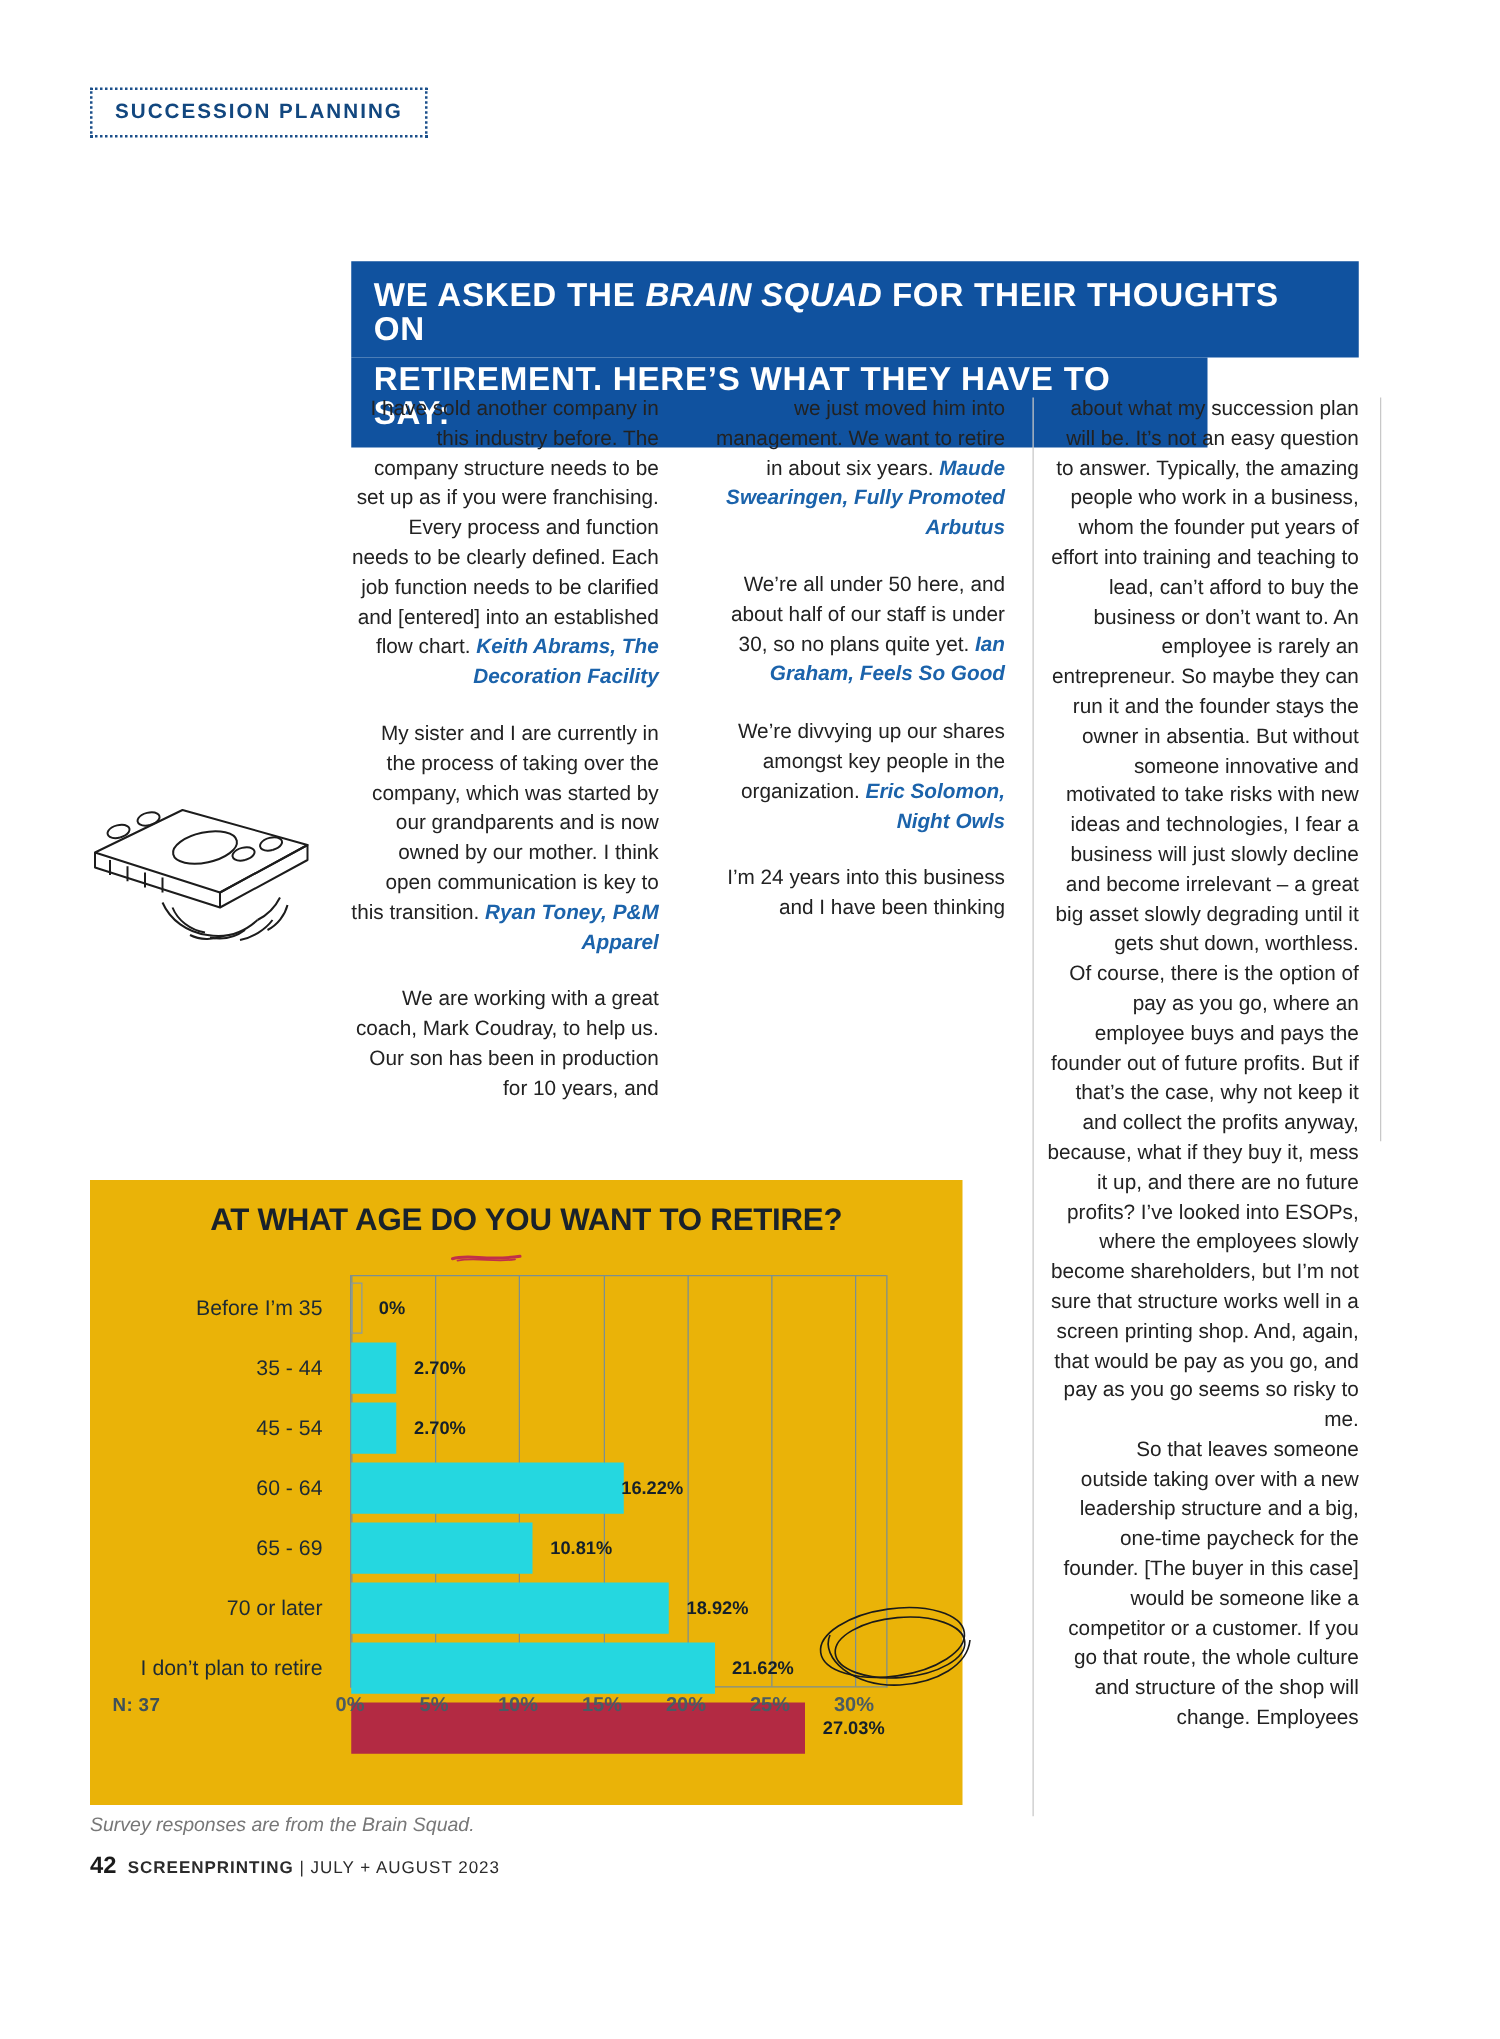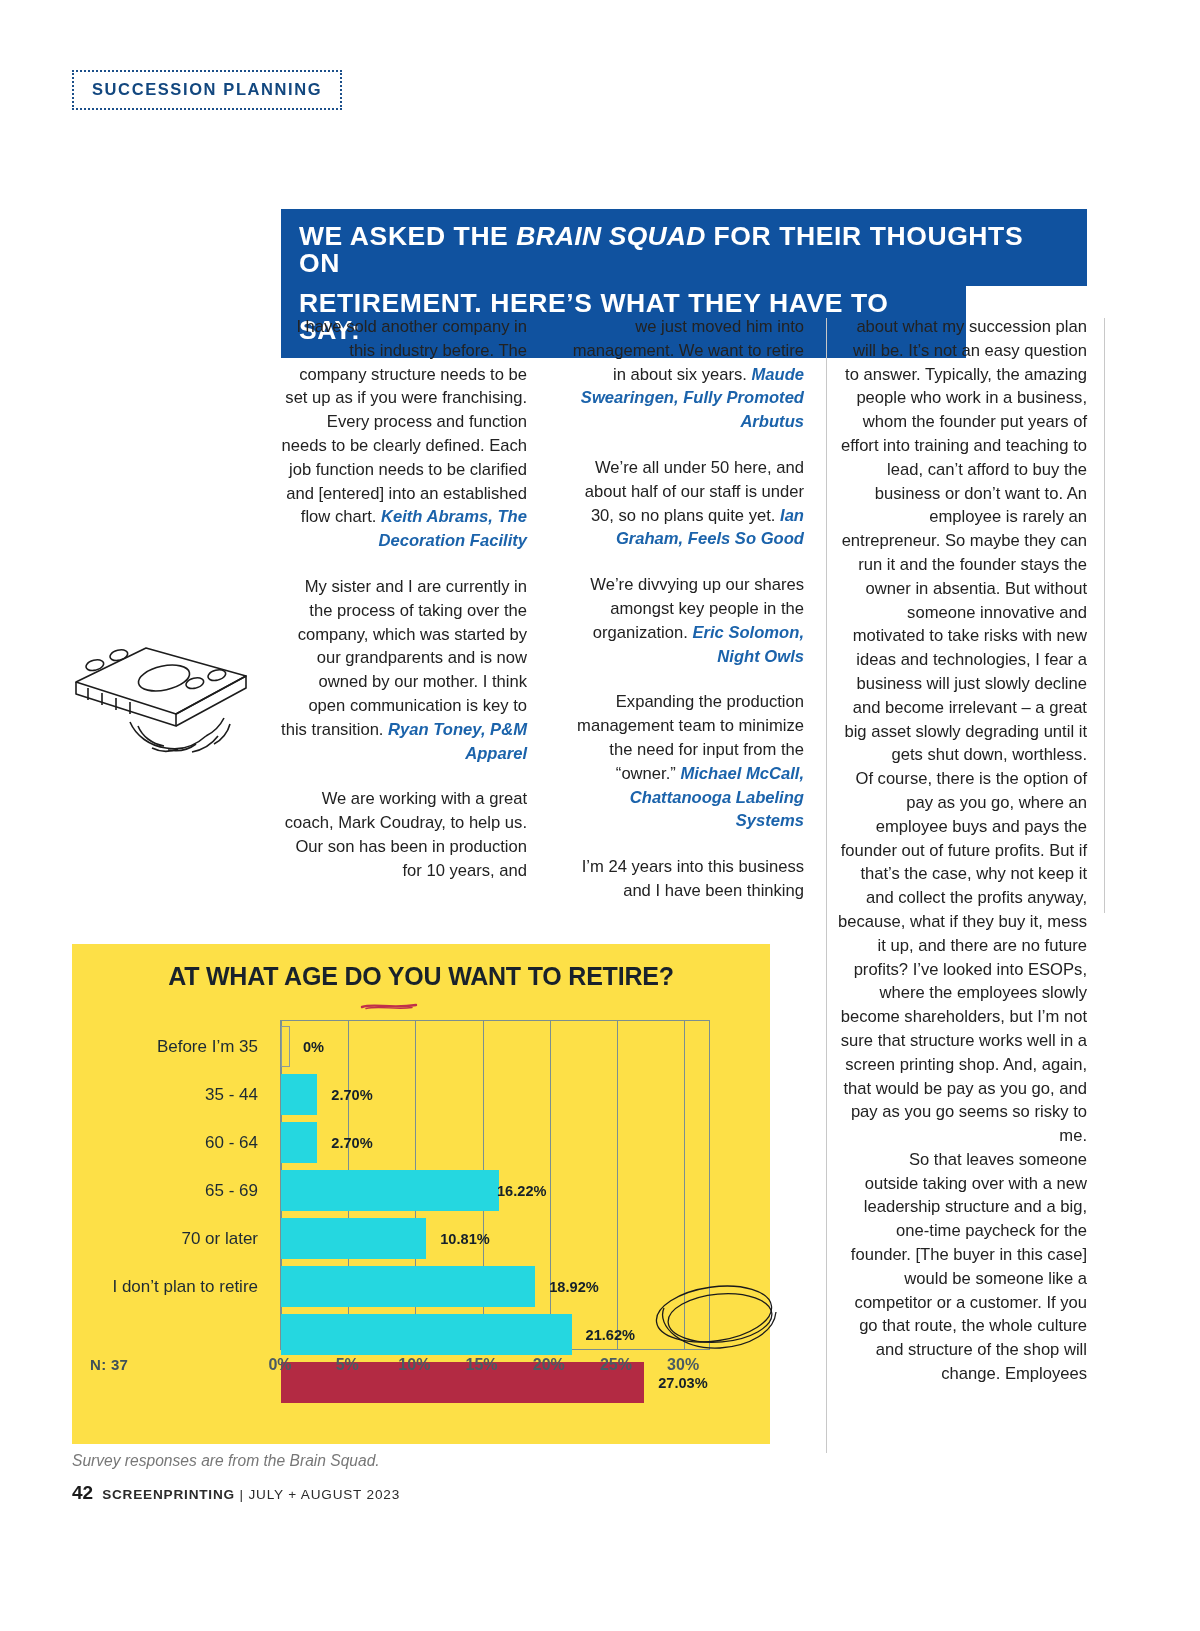--- a/index.html
+++ b/index.html
@@ -71,21 +71,21 @@
   .rule.r2 { left: 1104px; height: 595px; }
 
   
   .money { position: absolute; left: 68px; top: 630px; width: 200px; height: 130px; }
 
   
   .chart-panel {
     position: absolute;
     left: 72px; top: 944px;
     width: 698px; height: 500px;
-    background: #fde047;
+    background: #eab308;
   }
   .chart-title {
     position: absolute;
     left: 0; right: 0; top: 18px;
     text-align: center;
     font-size: 25px;
     font-weight: 800;
     color: #19222b;
     letter-spacing: -0.2px;
   }
@@ -174,21 +174,20 @@
     <div class="col c1">
       <p><span>I have sold another company in this industry before. The company structure needs to be set up as if you were franchising. Every process and function needs to be clearly defined. Each job function needs to be clarified and [entered] into an established flow chart. </span><span class="attrib">Keith Abrams, The Decoration Facility</span></p>
       <p><span>My sister and I are currently in the process of taking over the company, which was started by our grandparents and is now owned by our mother. I think open communication is key to this transition. </span><span class="attrib">Ryan Toney, P&amp;M Apparel</span></p>
       <p class="tight"><span>We are working with a great coach, Mark Coudray, to help us. Our son has been in production for 10 years, and</span></p>
     </div>
 
     <div class="col c2">
       <p><span>we just moved him into management. We want to retire in about six years. </span><span class="attrib">Maude Swearingen, Fully Promoted Arbutus</span></p>
       <p><span>We’re all under 50 here, and about half of our staff is under 30, so no plans quite yet. </span><span class="attrib">Ian Graham, Feels So Good</span></p>
       <p><span>We’re divvying up our shares amongst key people in the organization. </span><span class="attrib">Eric Solomon, Night Owls</span></p>
-      <p><span>Expanding the production management team to minimize the need for input from the “owner.” </span><span class="attrib">Michael McCall, Chattanooga Labeling Systems</span></p>
       <p class="tight"><span>I’m 24 years into this business and I have been thinking</span></p>
     </div>
 
     <div class="col c3">
       <p class="tight">about what my succession plan will be. It’s not an easy question to answer. Typically, the amazing people who work in a business, whom the founder put years of effort into training and teaching to lead, can’t afford to buy the business or don’t want to. An employee is rarely an entrepreneur. So maybe they can run it and the founder stays the owner in absentia. But without someone innovative and motivated to take risks with new ideas and technologies, I fear a business will just slowly decline and become irrelevant – a great big asset slowly degrading until it gets shut down, worthless.</p>
       <p class="indent">Of course, there is the option of pay as you go, where an employee buys and pays the founder out of future profits. But if that’s the case, why not keep it and collect the profits anyway, because, what if they buy it, mess it up, and there are no future profits? I’ve looked into ESOPs, where the employees slowly become shareholders, but I’m not sure that structure works well in a screen printing shop. And, again, that would be pay as you go, and pay as you go seems so risky to me.</p>
       <p class="indent">So that leaves someone outside taking over with a new leadership structure and a big, one-time paycheck for the founder. [The buyer in this case] would be someone like a competitor or a customer. If you go that route, the whole culture and structure of the shop will change. Employees</p>
     </div>
 
   </div>
@@ -218,20 +217,21 @@
     <div class="chart-title">AT WHAT AGE DO YOU WANT TO RETIRE?</div>
 
     <svg class="title-underline" viewBox="0 0 58 8">
       <path d="M2 5 C14 1, 30 7, 56 3" stroke="#c0304a" stroke-width="2.4" fill="none" stroke-linecap="round"></path>
       <path d="M6 6.5 C20 3.5, 36 8, 52 5.5" stroke="#c0304a" stroke-width="1.4" fill="none" stroke-linecap="round"></path>
     </svg>
 
     <div class="ylabels">
         <div class="ylabel">Before I’m 35</div>
         <div class="ylabel">35 - 44</div>
+        <div class="ylabel">45 - 54</div>
         <div class="ylabel">60 - 64</div>
         <div class="ylabel">65 - 69</div>
         <div class="ylabel">70 or later</div>
         <div class="ylabel">I don’t plan to retire</div>
       </div>
 
     <div class="plot">
       <div class="toprule"></div>
       <div class="gridlines">
           <div class="gridline" style="left: 0px;"></div>

